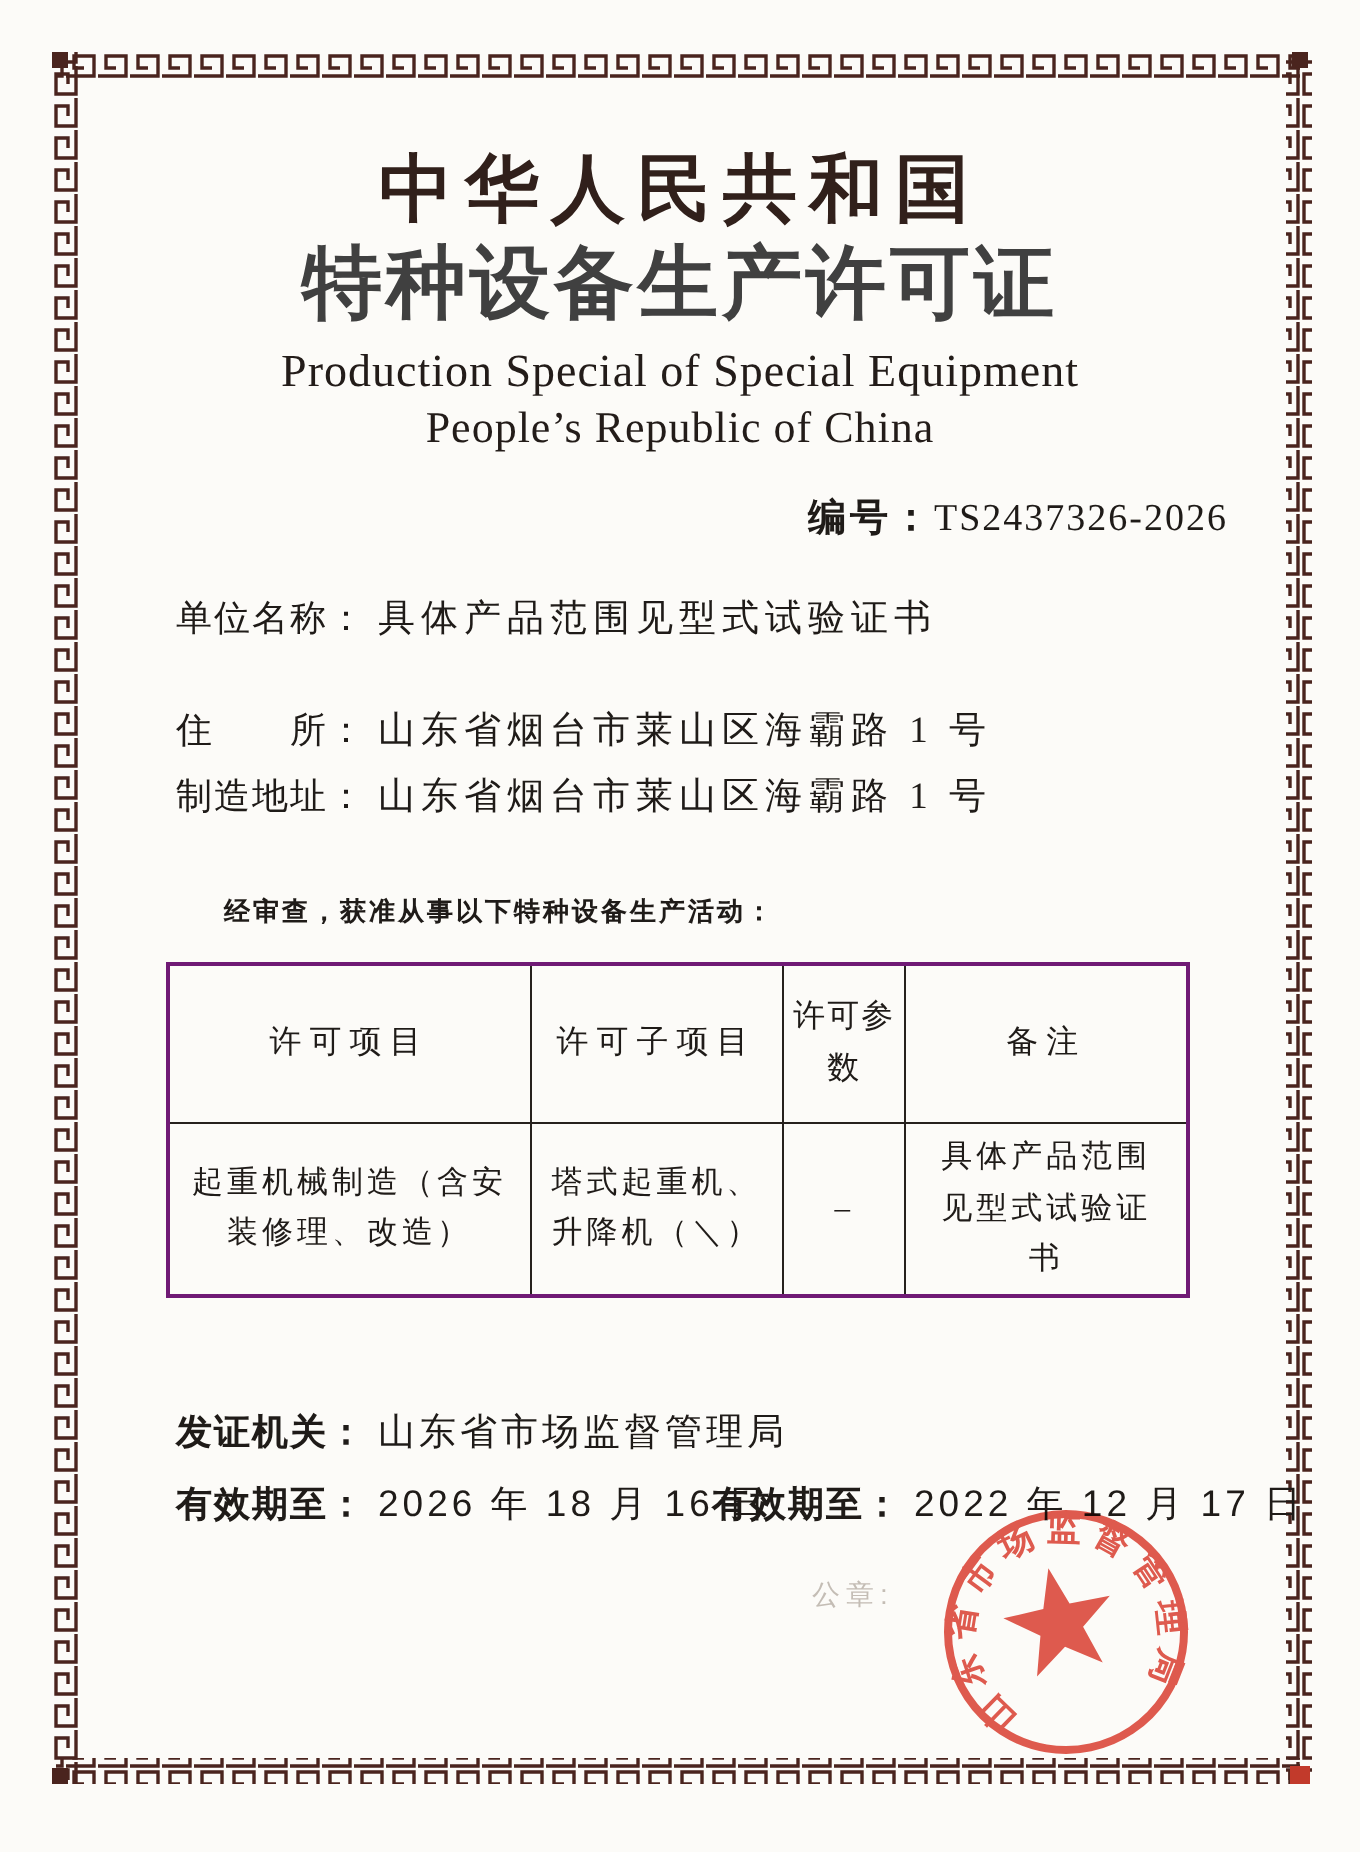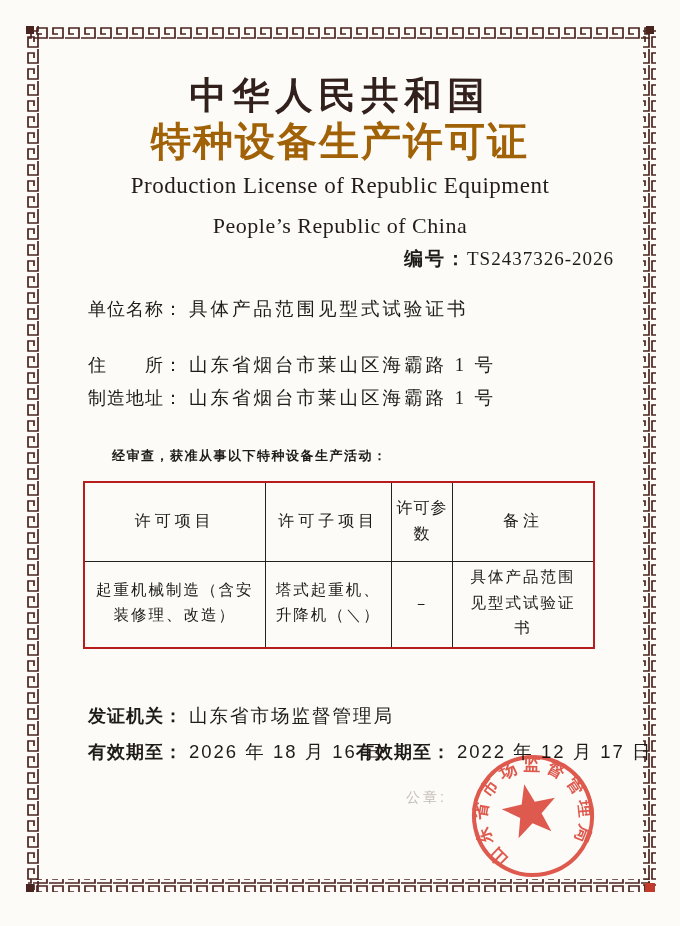--- a/index.html
+++ b/index.html
@@ -12,23 +12,23 @@
     position:relative;
     width:680px;height:926px;
     margin:0 auto;
     background:#fcfbf8;
     overflow:hidden;
   }
   .border-svg{position:absolute;left:0;top:0;pointer-events:none;}
   
   .titles{position:absolute;top:76px;left:0;width:100%;text-align:center;font-family:Liberation Serif, serif;}
   .title-cn1{font-size:37px;font-weight:bold;letter-spacing:6px;color:#31201b;line-height:1.1;}
-  .title-cn2{font-size:40px;font-weight:bold;letter-spacing:2px;color:#a16207;line-height:1.15;margin-top:2px;}
+  .title-cn2{font-size:40px;font-weight:bold;letter-spacing:2px;color:#404040;line-height:1.15;margin-top:2px;}
   .title-en1{font-size:23px;color:#231c19;margin-top:8px;letter-spacing:0.5px;}
-  .title-en2{font-size:22px;color:#231c19;margin-top:14px;letter-spacing:0.5px;}
+  .title-en2{font-size:22px;color:#231c19;margin-top:2px;letter-spacing:0.5px;}
   
   .license-no{position:absolute;top:246px;right:66px;font-size:19px;letter-spacing:0.5px;}
   .license-no .lbl{font-weight:bold;letter-spacing:2px;}
   .license-no .val{font-family:"Liberation Serif","DejaVu Serif",serif;letter-spacing:1px;margin-top:28px;}
   
   .frow{position:absolute;left:88px;white-space:nowrap;}
   .frow .flabel{font-size:18px;font-weight:normal;font-family:"Liberation Sans","DejaVu Sans",sans-serif;letter-spacing:1px;}
   .frow .fvalue{font-size:18.5px;letter-spacing:3px;margin-left:6px;}
   .row-company{top:296px;}
   .row-address{top:352px;}
@@ -42,21 +42,21 @@
     font-size:15.5px;
   }
   table.lic td,table.lic th{
     border:1.5px solid #26211d;
     text-align:center;vertical-align:middle;
     padding:4px 10px;
     font-weight:normal;
     letter-spacing:2px;
     line-height:1.65;
   }
-  table.lic{border:2px solid #b91c1c;font-family:Liberation Mono, monospace;}
+  table.lic{border:2px solid #701a75;}
   table.lic thead th{height:70px;font-size:16px;letter-spacing:4px;}
   table.lic tbody td{height:66px;}
   table.lic .param-head{letter-spacing:1px;padding:4px 4px;}
   
   .footer-row{position:absolute;white-space:nowrap;}
   .footer-row .flabel{font-size:18px;font-weight:bold;font-family:"Liberation Sans","DejaVu Sans",sans-serif;letter-spacing:1px;}
   .footer-row .fvalue{font-size:18.5px;letter-spacing:2px;margin-left:6px;}
   .row-authority{left:88px;top:703px;}
   .row-valid{left:88px;top:739px;}
   .row-issued{left:356px;top:739px;}
@@ -90,21 +90,21 @@
     <rect x="643" y="26" width="13" height="866" fill="url(#gkv)"></rect>
     <rect x="26" y="26" width="8" height="8" fill="#4a241e"></rect>
     <rect x="646" y="26" width="8" height="8" fill="#4a241e"></rect>
     <rect x="26" y="884" width="8" height="8" fill="#4a241e"></rect>
     <rect x="645" y="883" width="10" height="9" fill="#c23a2b"></rect>
   </svg>
 
   <div class="titles">
     <div class="title-cn1">中华人民共和国</div>
     <div class="title-cn2">特种设备生产许可证</div>
-    <div class="title-en1">Production License of Republic Equipment</div>
+    <div class="title-en1">Production Special of Special Equipment</div>
     <div class="title-en2">People’s Republic of China</div>
   </div>
 
   <div class="license-no">
     <span class="lbl">编号：</span><span class="val">TS2437326-2026</span>
   </div>
 
   <div class="frow row-company">
     <span class="flabel">单位名称：</span><span class="fvalue">具体产品范围见型式试验证书</span>
   </div>

